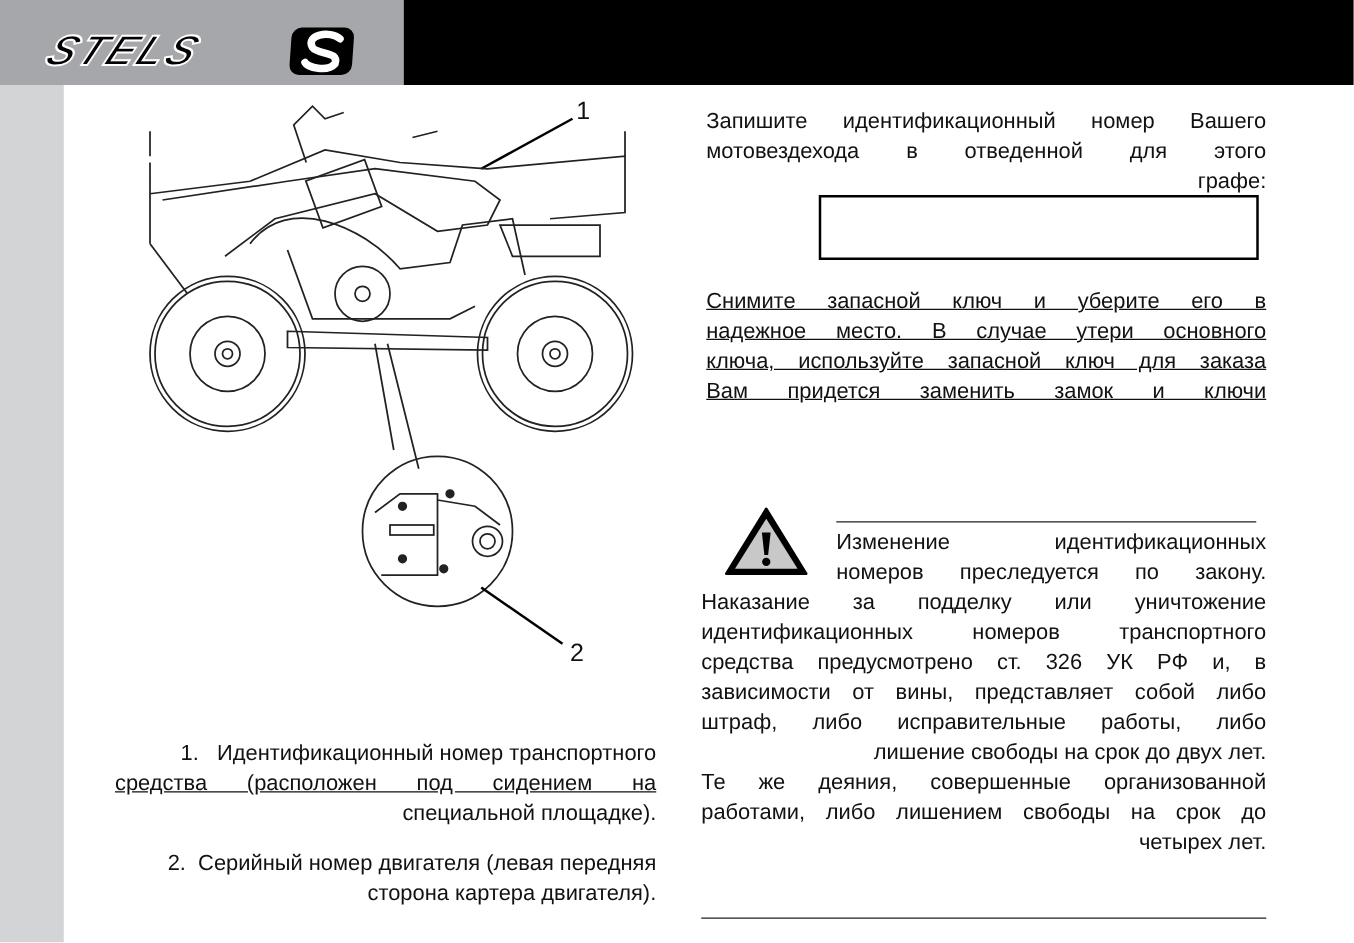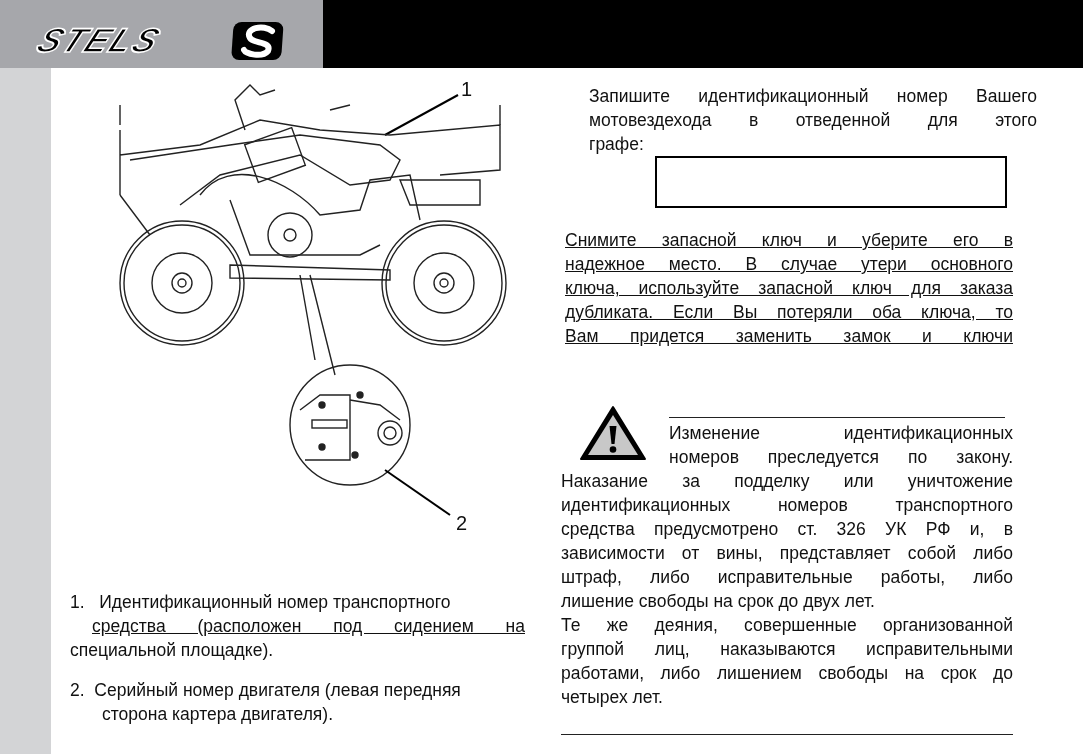--- a/index.html
+++ b/index.html
@@ -6,21 +6,21 @@
   body {
     width:1083px; height:754px; position:relative; overflow:hidden;
     background:#ffffff; font-family:"Liberation Sans", sans-serif; color:#111;
   }
   .header-gray { position:absolute; left:0; top:0; width:323px; height:68px; background:#a6a7ab; }
   .header-black { position:absolute; left:323px; top:0; width:760px; height:68px; background:#000; }
   .side-strip { position:absolute; left:0; top:68px; width:51px; height:686px; background:#d3d4d6; }
   .logo { position:absolute; left:28px; top:18px; }
   .text-block { position:absolute; font-size:17.5px; line-height:24px; }
   .just-line { display:block; text-align:justify; text-align-last:justify; }
-  .plain-line { display:block; text-align:left; }
+  .plain-line { display:block; text-align:right; }
   .id-box { position:absolute; left:655px; top:156px; width:348px; height:48px; border:2px solid #000; }
   .hr { position:absolute; height:1px; background:#222; }
   .callout { position:absolute; font-size:20px; color:#111; }
   .diagram { position:absolute; left:60px; top:75px; }
 </style>
 </head>
 <body>
 
 <div class="header-gray"></div>
 <div class="header-black"></div>
@@ -94,32 +94,31 @@
 <div class="text-block" style="left:70px; top:590px; width:455px;">
   <span class="plain-line"><span>1.</span>&nbsp;&nbsp; <span>Идентификационный номер транспортного</span></span>
   <span class="just-line" style="padding-left:22px;text-decoration:underline;">средства (расположен под сидением на</span>
   <span class="plain-line">специальной площадке).</span>
 </div>
 <div class="text-block" style="left:70px; top:678px; width:455px;">
   <span class="plain-line"><span>2.</span>&nbsp; <span>Серийный номер двигателя (левая передняя</span></span>
   <span class="plain-line" style="padding-left:32px;">сторона картера двигателя).</span>
 </div>
 
-<div class="text-block" style="left:589px; top:84px; width:448px;">
+<div class="text-block" style="left:565px; top:84px; width:448px;">
   <span class="just-line">Запишите идентификационный номер Вашего</span>
   <span class="just-line">мотовездехода в отведенной для этого</span>
   <span class="plain-line">графе:</span>
 </div>
 <div class="id-box"></div>
 
 <div class="text-block" style="left:565px; top:228px; width:448px;text-decoration:underline;">
   <span class="just-line">Снимите запасной ключ и уберите его в</span>
   <span class="just-line">надежное место. В случае утери основного</span>
   <span class="just-line">ключа, используйте запасной ключ для заказа</span>
-  <span class="just-line">дубликата. Если Вы потеряли оба ключа, то</span>
   <span class="just-line">Вам придется заменить замок и ключи</span>
 </div>
 
 <div class="hr" style="left:669px; top:417px; width:336px;"></div>
 <div style="position:absolute; left:578px; top:404px;">
   <svg width="70" height="58" viewBox="0 0 70 58">
     <path d="M35 3 L67 55 L3 55 Z" fill="#000" stroke="#000" stroke-width="2" stroke-linejoin="round"></path>
     <path d="M35 11 L60 51 L10 51 Z" fill="#c8c8c8"></path>
     <path d="M31.5 22 L38.5 22 L36.5 40 L33.5 40 Z" fill="#000"></path>
     <circle cx="35" cy="45.5" r="3.3" fill="#000"></circle>
@@ -130,17 +129,16 @@
   <span class="just-line">номеров преследуется по закону.</span>
 </div>
 <div class="text-block" style="left:561px; top:469px; width:452px;">
   <span class="just-line">Наказание за подделку или уничтожение</span>
   <span class="just-line">идентификационных номеров транспортного</span>
   <span class="just-line">средства предусмотрено ст. 326 УК РФ и, в</span>
   <span class="just-line">зависимости от вины, представляет собой либо</span>
   <span class="just-line">штраф, либо исправительные работы, либо</span>
   <span class="plain-line">лишение свободы на срок до двух лет.</span>
   <span class="just-line">Те же деяния, совершенные организованной</span>
-  <span class="just-line">группой лиц, наказываются исправительными</span>
   <span class="just-line">работами, либо лишением свободы на срок до</span>
   <span class="plain-line">четырех лет.</span>
 </div>
 <div class="hr" style="left:561px; top:734px; width:452px;"></div>
 
 </body></html>

